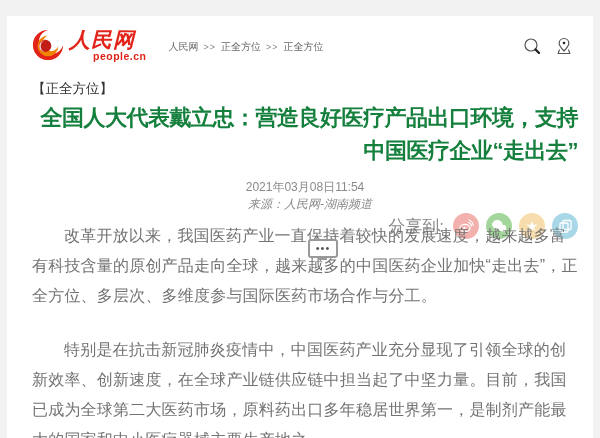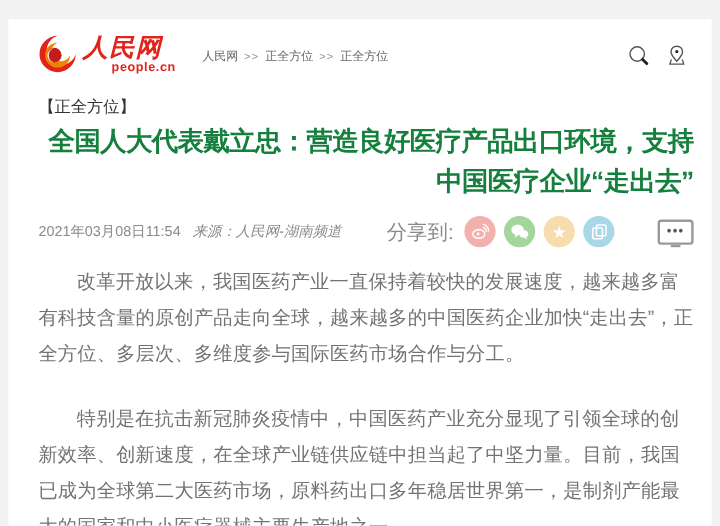--- a/index.html
+++ b/index.html
@@ -41,21 +41,21 @@
   .crumb-sep { color:#888; font-size:9px; letter-spacing:1px; }
   .header-icons { margin-left:auto; display:flex; align-items:center; gap:14px; margin-top:2px; }
   .hicon { width:18px; height:18px; cursor:pointer; }
   
   .article { padding:0 15px 0 25px; }
   .article-tag { font-size:13.5px; color:#333; margin:12px 0 4px; }
   .article-title {
     font-size:22px; line-height:1.48; font-weight:bold;
     color:#15803d; letter-spacing:-0.5px; margin:2px 0 12px;text-align:right;
   }
-  .meta-row { display:flex; align-items:center; margin:2px 0 14px; height:28px; }
+  .meta-row { display:flex; align-items:center; margin:2px 0 14px; height:28px;flex-direction:column; }
   .meta-date, .meta-source { font-size:12px; color:#8a8a8a; }
   .meta-source { margin-left:10px;font-style:italic; }
   .share-group { margin-left:auto; display:flex; align-items:center; gap:7px; }
   .share-label { font-size:17px; color:#8a8a8a; margin-right:2px; }
   .share-btn {
     width:26px; height:26px; border-radius:50%;
     display:flex; align-items:center; justify-content:center;
     border:none; cursor:pointer; color:#fff; padding:0;
   }
   .share-btn svg { display:block; }

